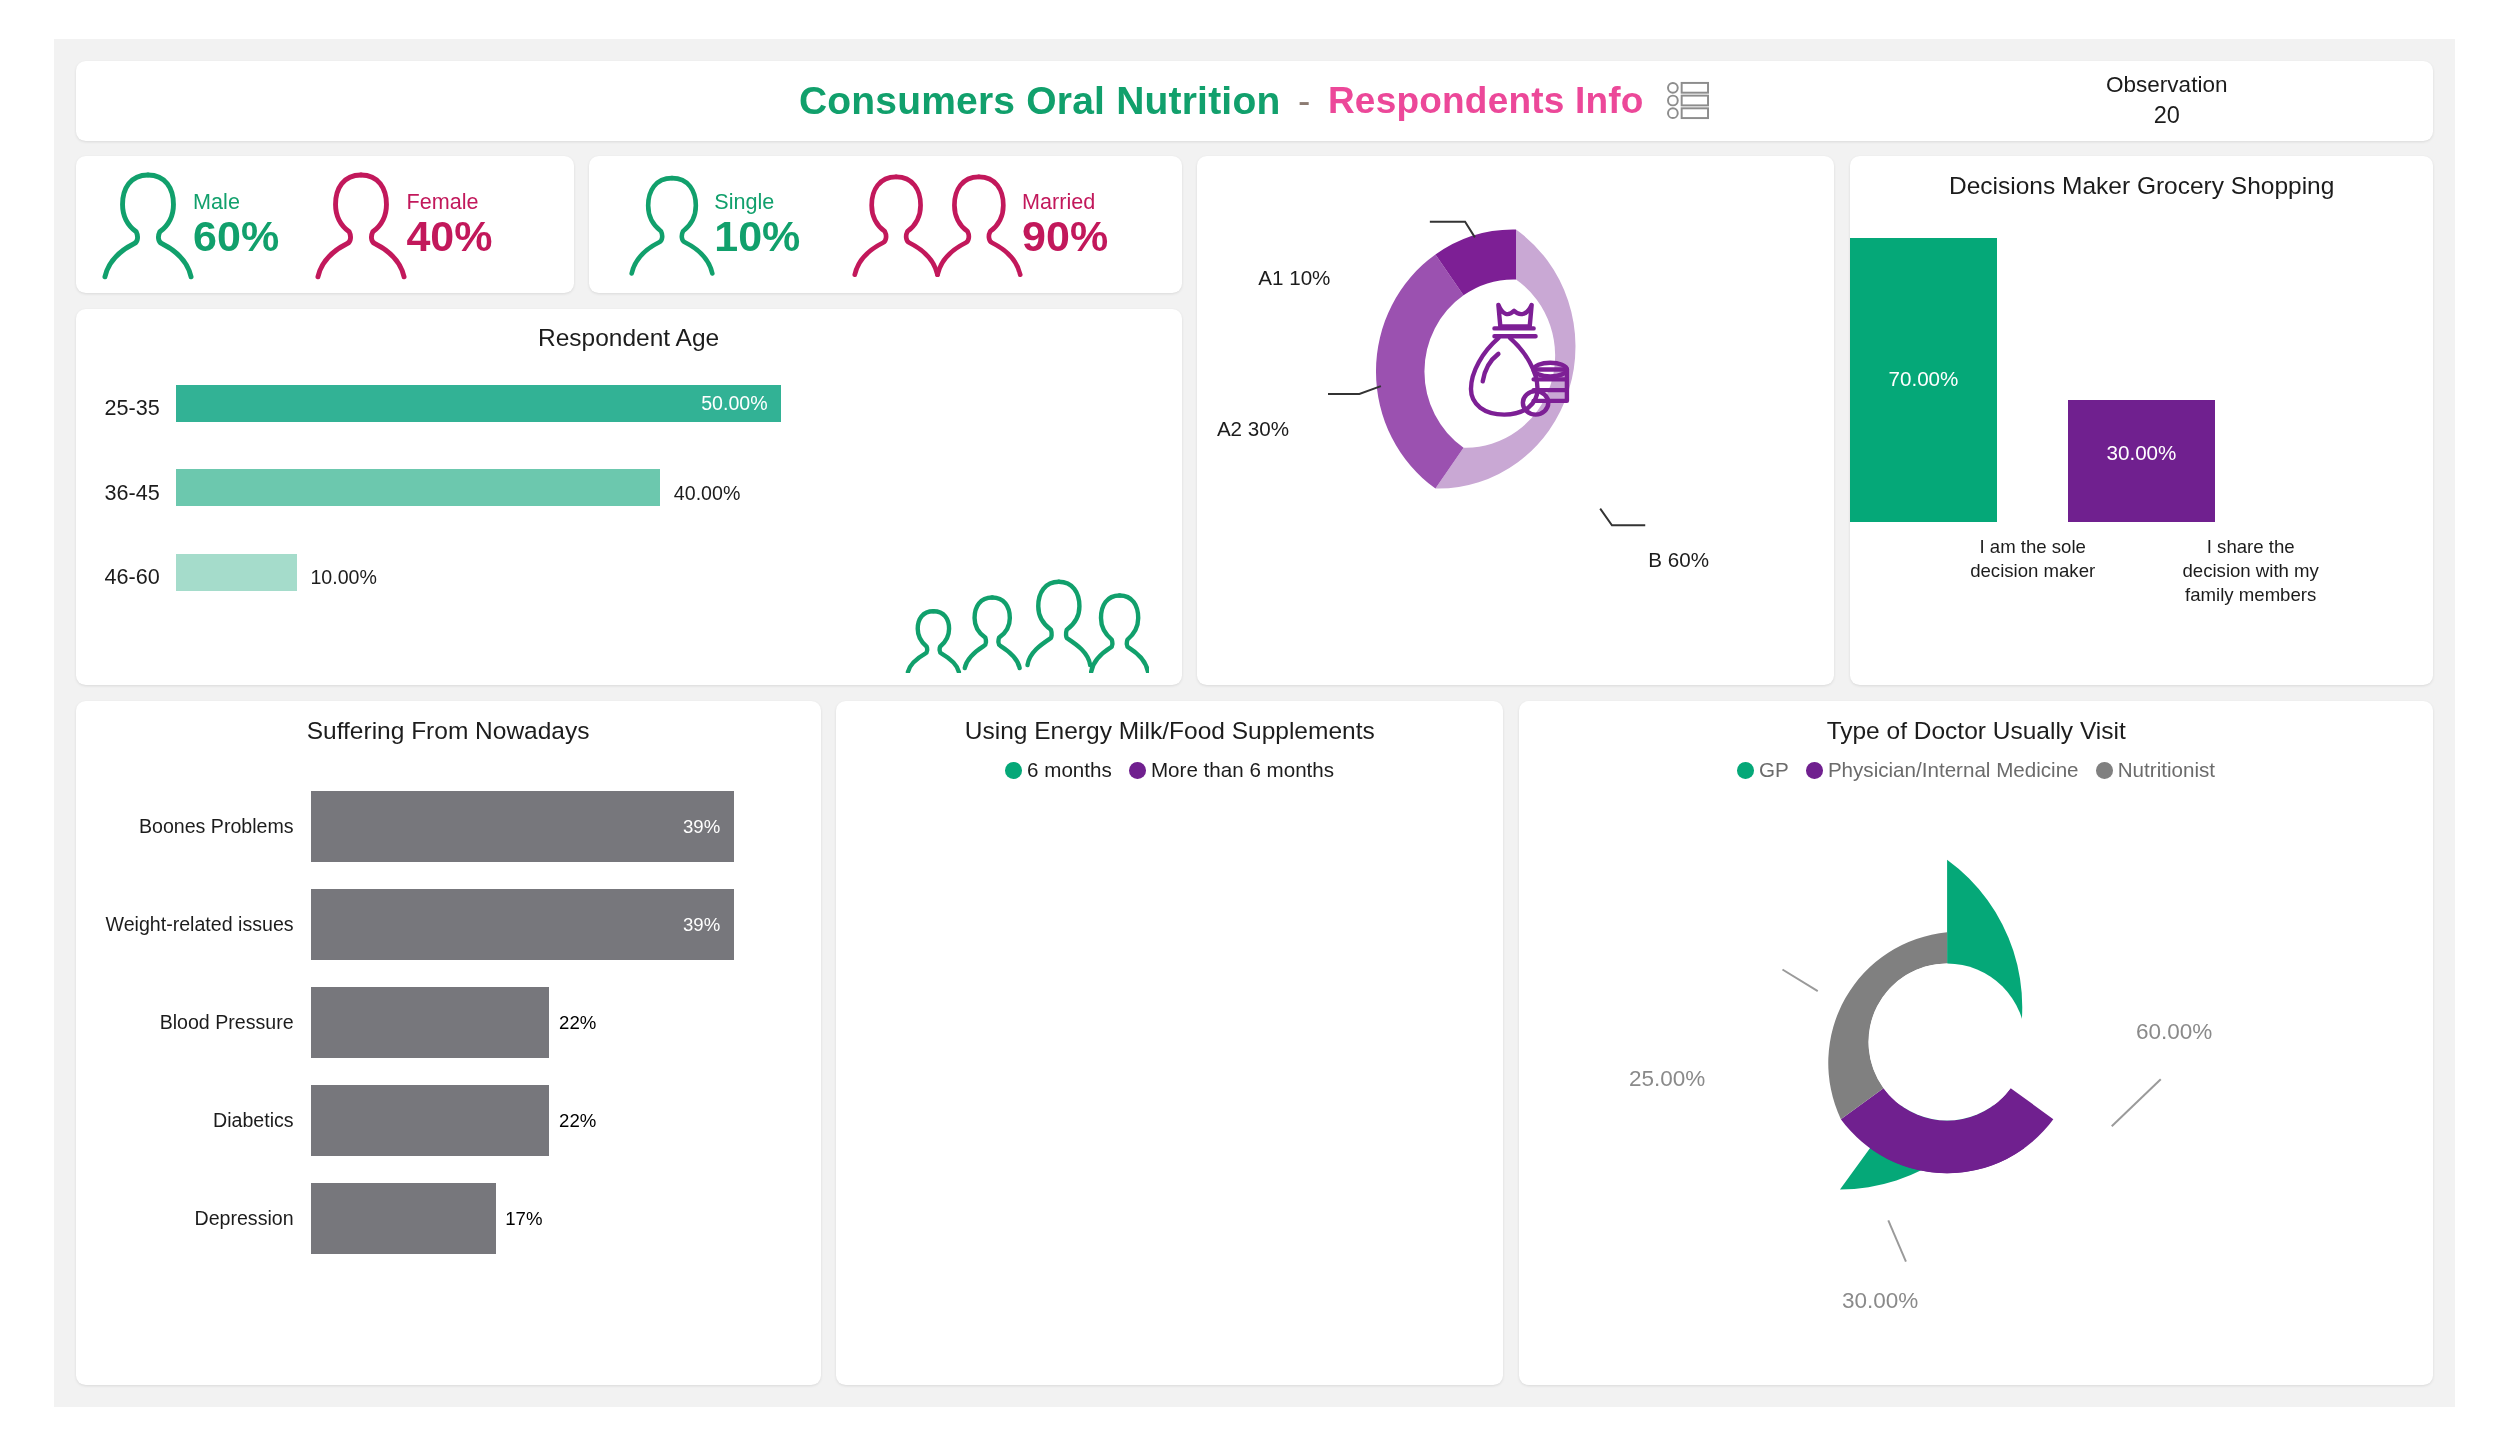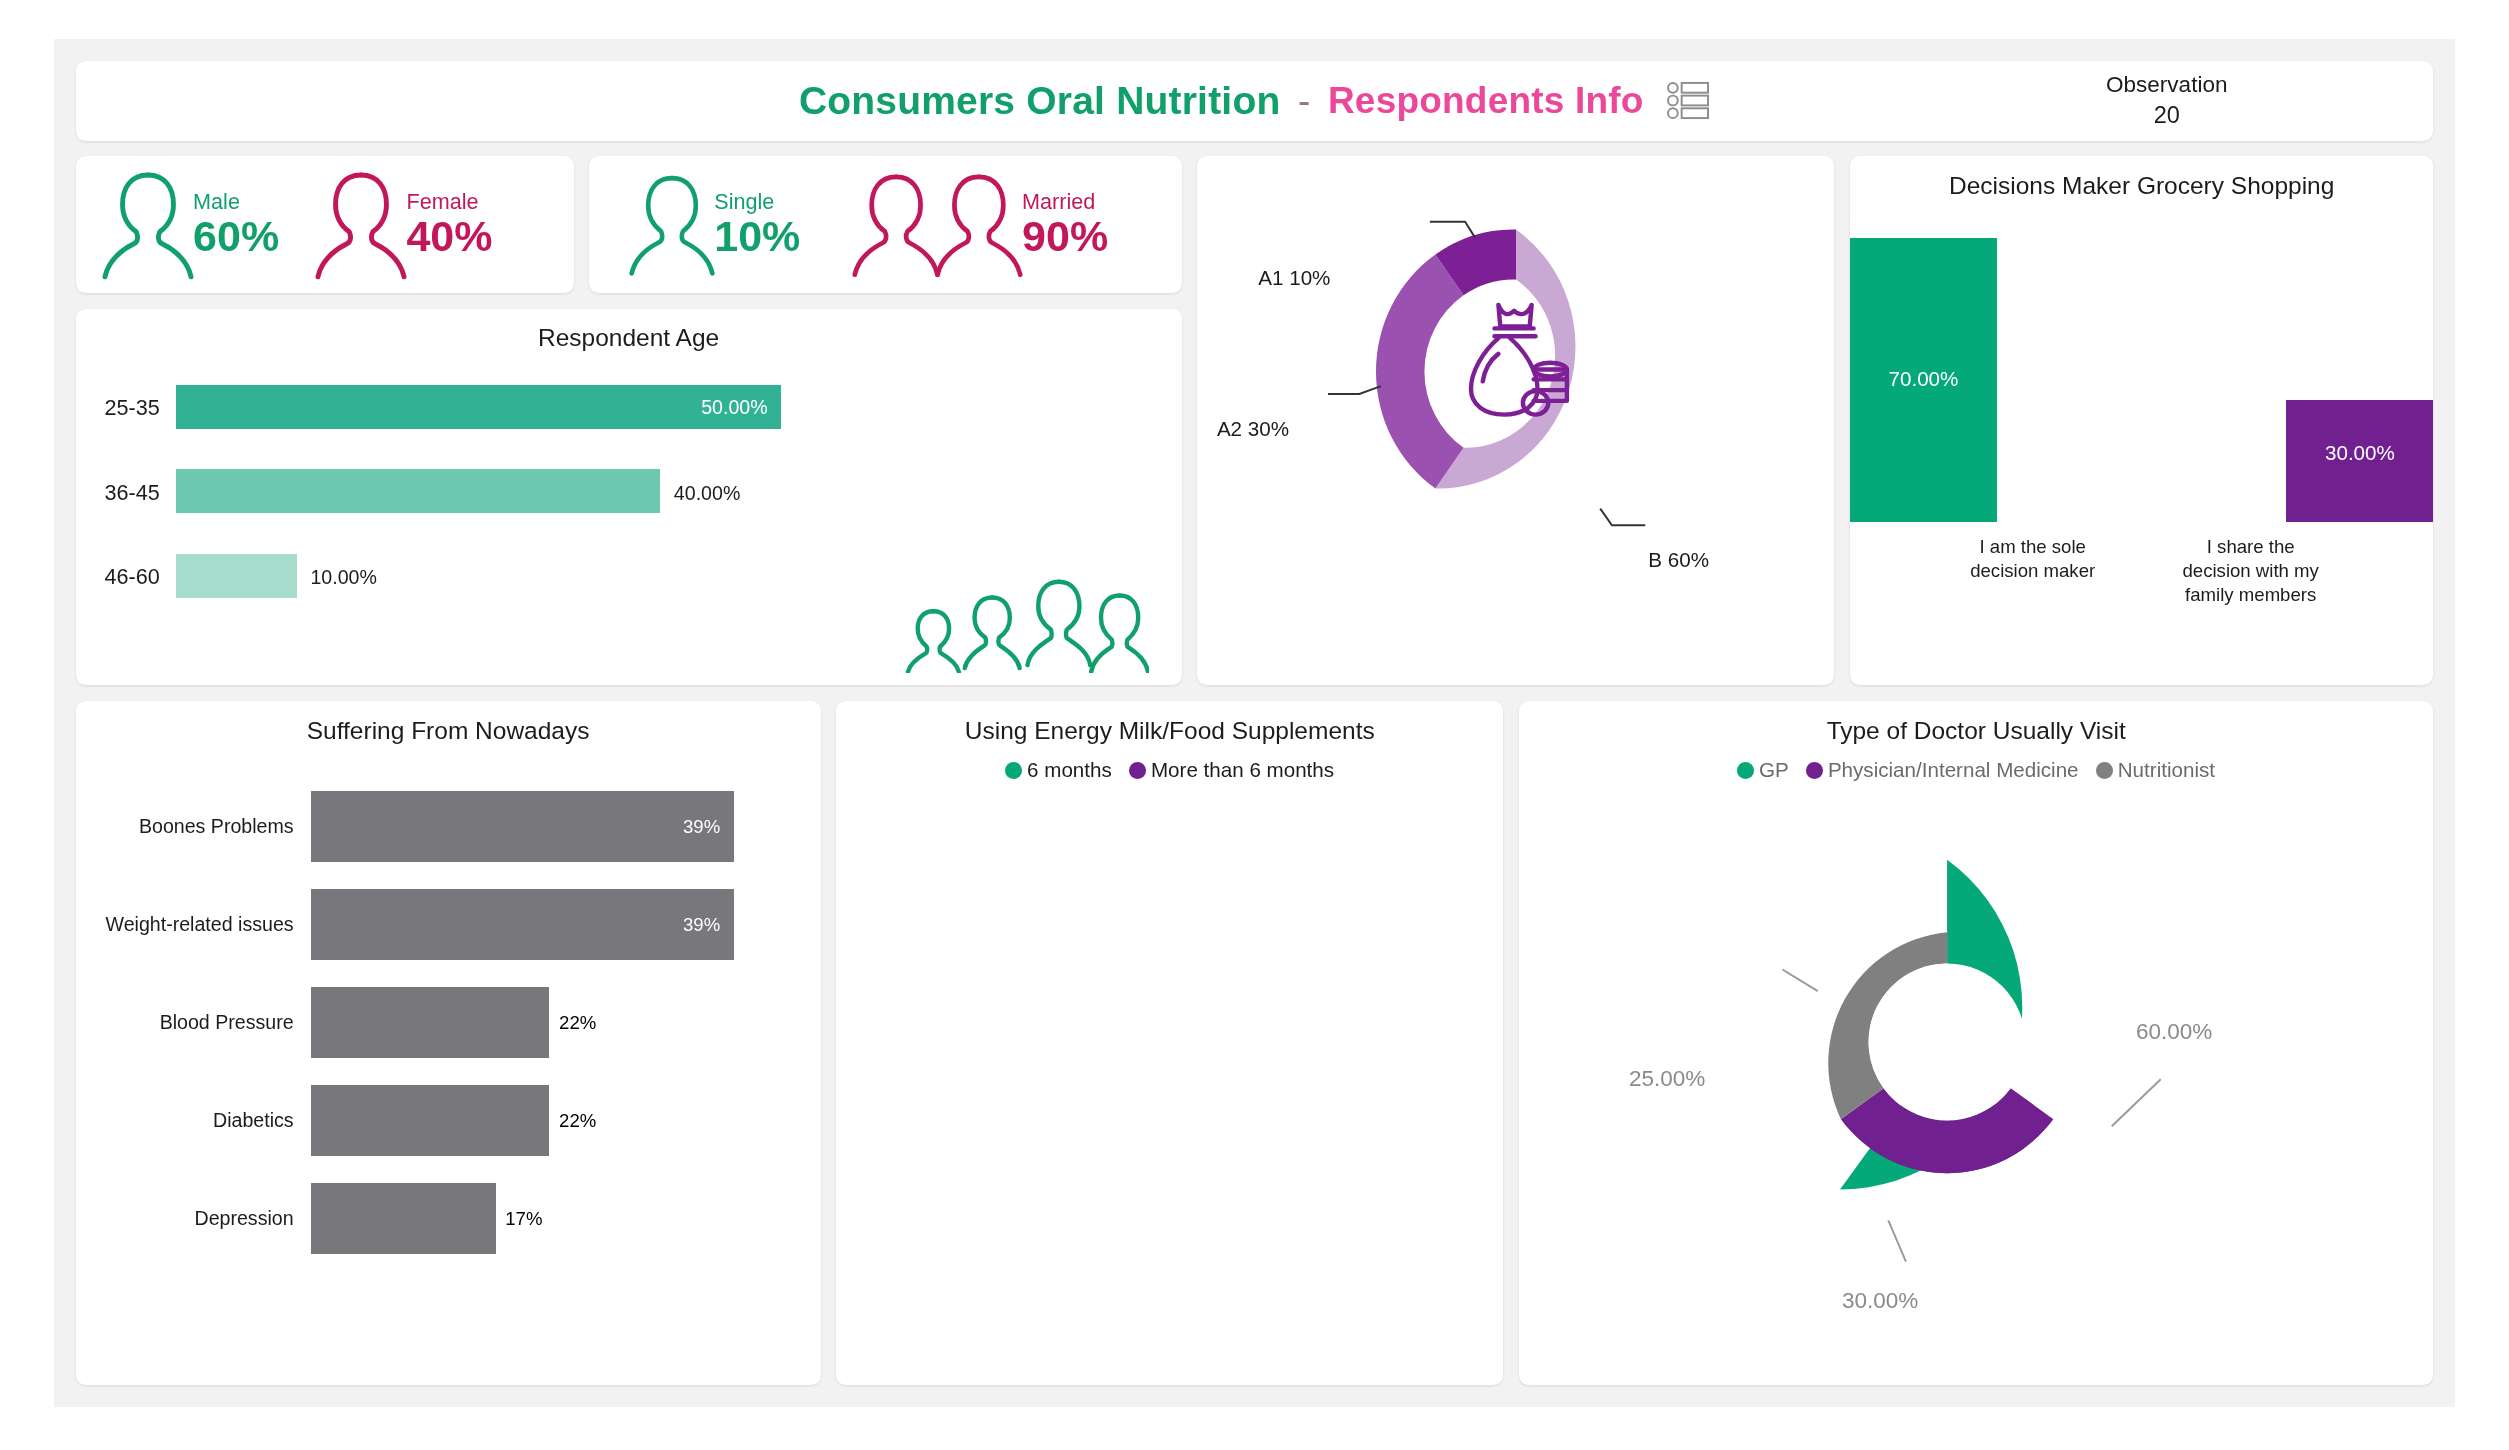--- a/index.html
+++ b/index.html
@@ -73,37 +73,37 @@
   .card-title {
     text-align: center; font-size: 24.5px; color: #1c1c1c;
     padding-top: 15.7px; font-weight: 400;
   }
 
   
   .age-body { padding: 25.5px 29px 11.8px 29px; position: relative; height: 333px; }
   .age-row { display: flex; align-items: center; height: 61px; margin-bottom: 23.5px; }
   .age-label { width: 71px; font-size: 21.6px; color: #1c1c1c; }
   .age-track { flex: 1; position: relative; height: 47px; }
-  .age-bar { height: 44px; position: relative; }
+  .age-bar { height: 37px; position: relative; }
   .age-val-in {
     position: absolute; right: 13.7px; top: 50%; transform: translateY(-50%);
     font-size: 19.6px; color: #ffffff;
   }
   .age-val-out {
     position: absolute; top: 50%; transform: translateY(-50%);
     font-size: 19.6px; color: #1c1c1c; white-space: nowrap;
   }
   .age-people { position: absolute; right: 33px; bottom: 7.8px; }
 
   
   .sec-body { position: relative; height: 431px; display: flex; align-items: center; justify-content: center; }
 
   
   .dm-body { height: 431px; position: relative; padding: 17.6px 0 0 0; }
-  .dm-plot { position: relative; height: 304px; display: flex; align-items: flex-end; justify-content: space-between; gap: 71px; }
+  .dm-plot { position: relative; height: 304px; display: flex; align-items: flex-end; justify-content: flex-start; gap: 71px; }
   .dm-bar { position: relative; width: 147px; }
   .dm-bar .val {
     position: absolute; left: 0; right: 0; bottom: 46%;
     text-align: center; font-size: 20.6px; color: #ffffff;
   }
   .dm-labels { display: flex; justify-content: center; gap: 71px; margin-top: 13.7px; }
   .dm-lbl { width: 147px; text-align: center; font-size: 18.6px; color: #1c1c1c; line-height: 1.28; }
 
   
   .row2 { display: flex; gap: 15.7px; flex: 1; }

